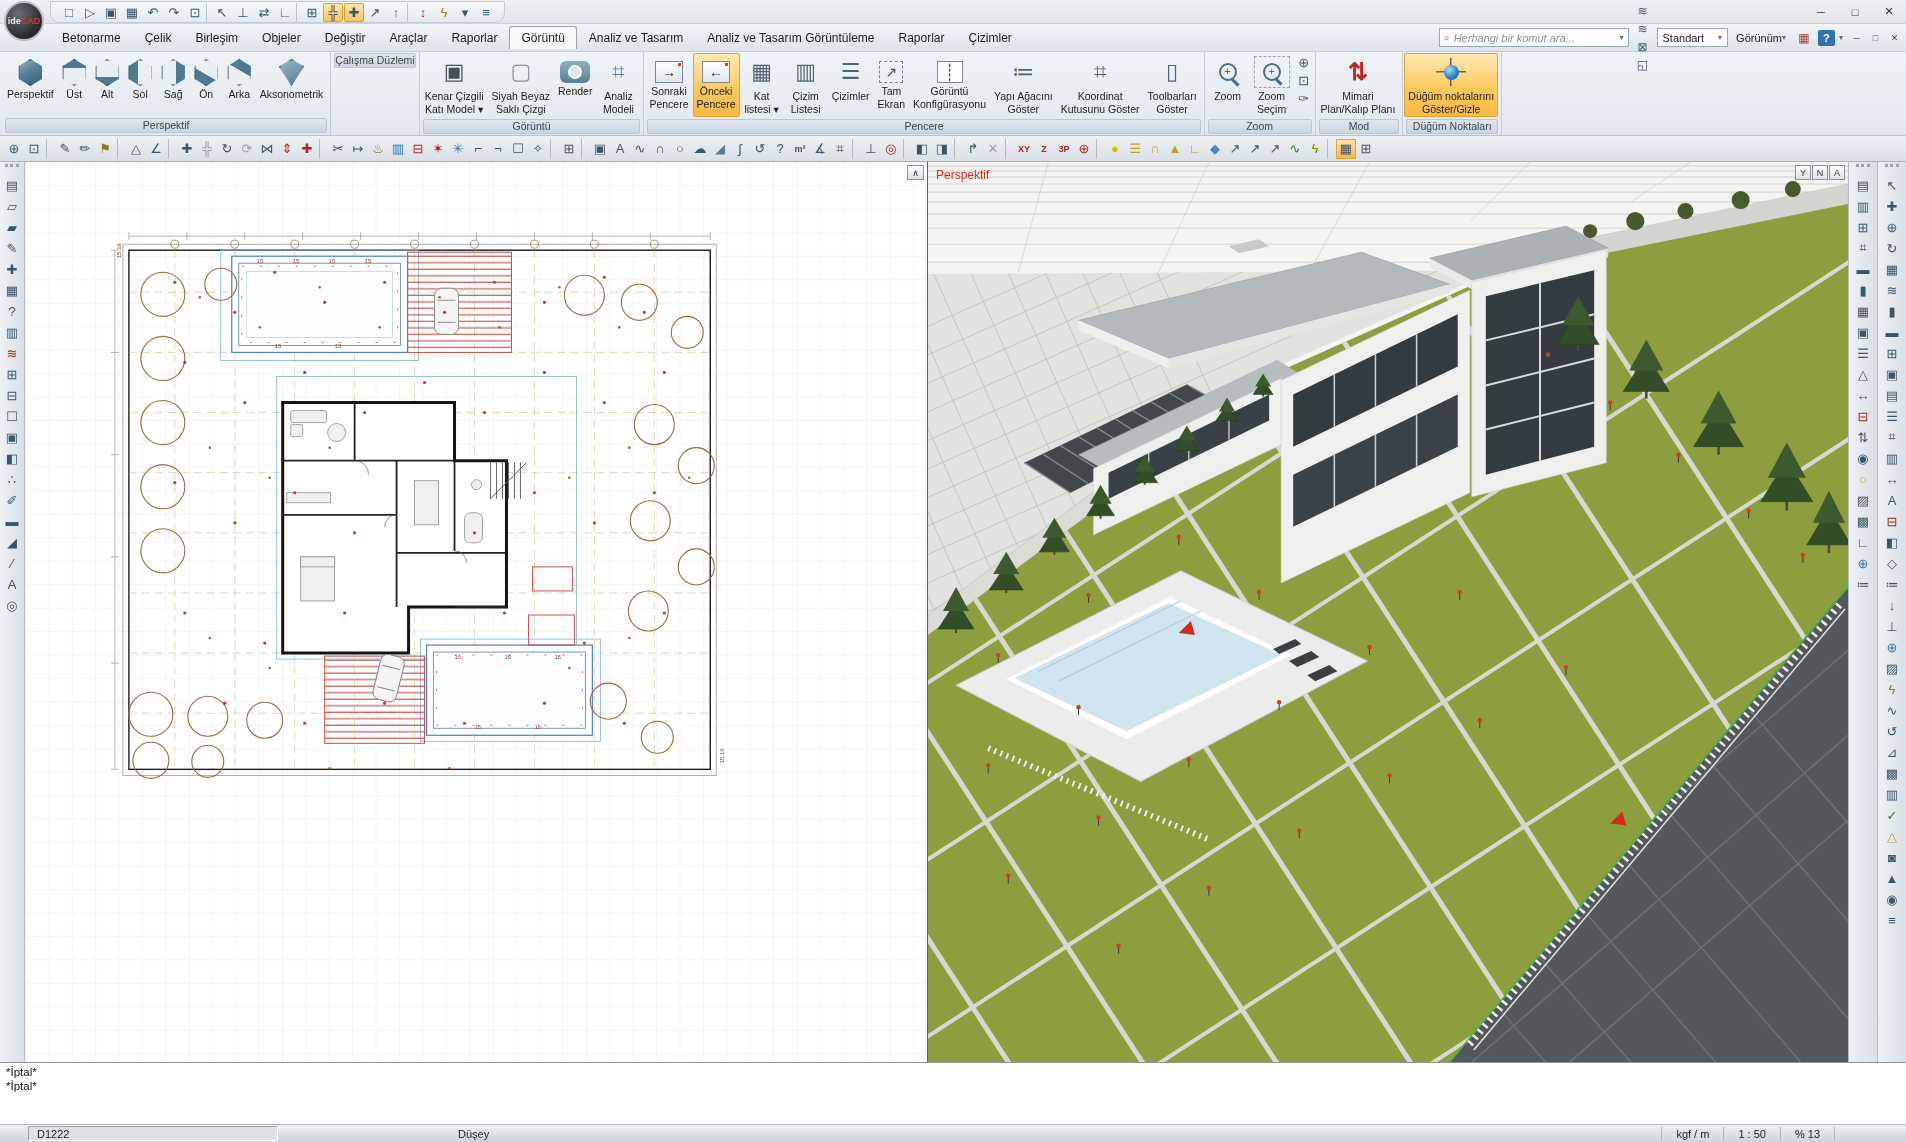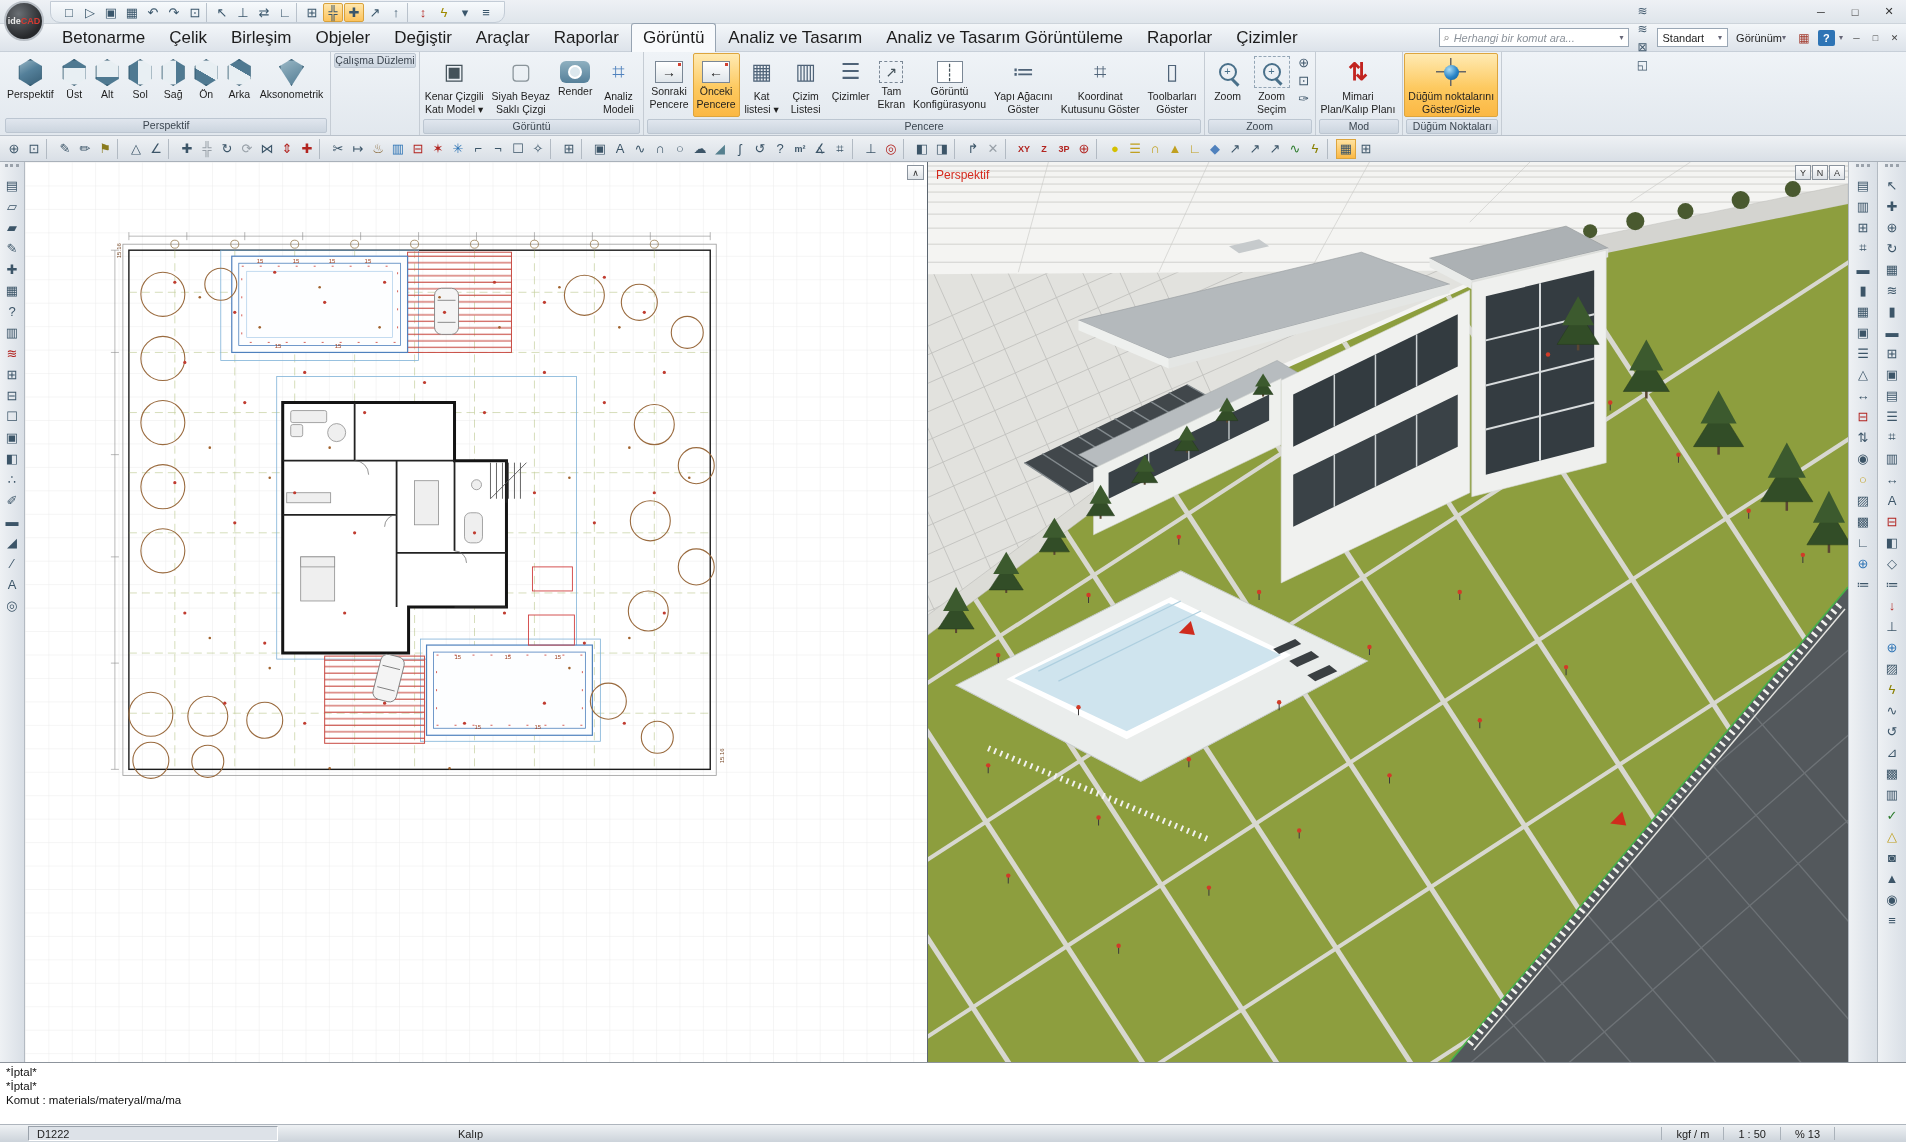--- a/index.html
+++ b/index.html
@@ -17,21 +17,21 @@
        background:linear-gradient(#f7fafc,#e3e9ef);border:1px solid #c3ccd6;border-radius:0 0 10px 10px;padding:0 8px;}
   .qi{width:20px;height:19px;display:flex;align-items:center;justify-content:center;font-size:13px;color:#3a566b;border-radius:2px;}
   .qi.hl{background:linear-gradient(#ffe7ad,#fcc35c);border:1px solid #d9a23c;}
   .qi.sep{width:5px;border-left:1px solid #b9c2cc;border-radius:0;}
   .title-text{position:absolute;left:0;right:0;top:4px;text-align:center;font-size:12px;color:#111;}
   .winbtns{position:absolute;right:0;top:0;display:flex;}
   .winbtns span{width:34px;height:23px;display:flex;align-items:center;justify-content:center;font-size:11px;color:#333;}
 
   
   .menubar{height:28px;background:linear-gradient(#f3f6f9,#dde3ea);display:flex;align-items:center;border-bottom:1px solid #c7cfd8;position:relative;padding-left:50px;}
-  .tab{padding:4px 11px;font-size:17px;color:#1c1c1c;border:1px solid transparent;border-bottom:none;white-space:nowrap;}
+  .tab{padding:4px 11px;font-size:12px;color:#1c1c1c;border:1px solid transparent;border-bottom:none;white-space:nowrap;}
   .tab.active{background:#f8fafc;border-color:#97a4b2;border-radius:3px 3px 0 0;}
   .menubar .right{margin-left:auto;display:flex;align-items:center;gap:4px;padding-right:2px;}
   .searchbox{width:190px;height:19px;background:#fff;border:1px solid #9aa7b5;display:flex;align-items:center;font-size:11px;color:#8b929a;padding:0 4px;font-style:italic;}
   .searchbox .mag{font-style:normal;color:#777;margin-right:4px;font-size:11px;}
   .searchbox .dd{margin-left:auto;color:#667;font-size:8px;font-style:normal;}
   .mi{width:20px;height:18px;display:flex;align-items:center;justify-content:center;font-size:12px;color:#40586c;}
   .selbox{height:19px;background:#fff;border:1px solid #9aa7b5;display:flex;align-items:center;font-size:11px;color:#222;padding:0 5px;gap:14px;}
   .gorunum{font-size:11px;color:#222;display:flex;align-items:center;padding:0 4px;}
   .helpbox{width:17px;height:16px;background:#2e74b5;color:#fff;font-size:11px;font-weight:bold;display:flex;align-items:center;justify-content:center;border-radius:2px;}
   .mdibtns{display:flex;}
@@ -1114,26 +1114,25 @@
       <span style="display:contents">
         
       <span class="lti">↖</span><span class="lti">✚</span><span class="lti">⊕</span><span class="lti">↻</span><span class="lti">▦</span><span class="lti">≋</span><span class="lti">▮</span><span class="lti">▬</span><span class="lti">⊞</span><span class="lti">▣</span><span class="lti">▤</span><span class="lti">☰</span><span class="lti">⌗</span><span class="lti">▥</span><span class="lti">↔</span><span class="lti">A</span><span class="lti" style="color: rgb(178, 36, 32);">⊟</span><span class="lti">◧</span><span class="lti">◇</span><span class="lti">≔</span><span class="lti" style="color: rgb(178, 36, 32);">↓</span><span class="lti">⊥</span><span class="lti" style="color: rgb(46, 116, 181);">⊕</span><span class="lti">▨</span><span class="lti" style="color: rgb(138, 128, 0);">ϟ</span><span class="lti">∿</span><span class="lti">↺</span><span class="lti">⊿</span><span class="lti">▩</span><span class="lti">▥</span><span class="lti" style="color: rgb(42, 122, 42);">✓</span><span class="lti" style="color: rgb(192, 160, 32);">△</span><span class="lti">◙</span><span class="lti">▲</span><span class="lti">◉</span><span class="lti">≡</span></span>
     </div>
   </div>
 
   <div class="console">
 
   <div class="line">*İptal*</div>
       <div class="line">*İptal*</div>
-      <div class="line">Komut : materials/materyal/ma/ma</div>
     </div>
 
   <div class="statusbar">
     <div class="seg-d">D1222</div>
-    <div class="seg-ready">Kalıp</div>
+    <div class="seg-ready">Düşey</div>
     <div class="status-right">
 
     <span class="seg">kgf / m</span>
         <span class="seg">1 : 50</span>
         <span class="seg">% 13</span>
       </div>
     <span style="width:70px;border-left:1px solid #aab2ba;height:13px;margin-right:2px"></span>
   </div>
 </div>
 

